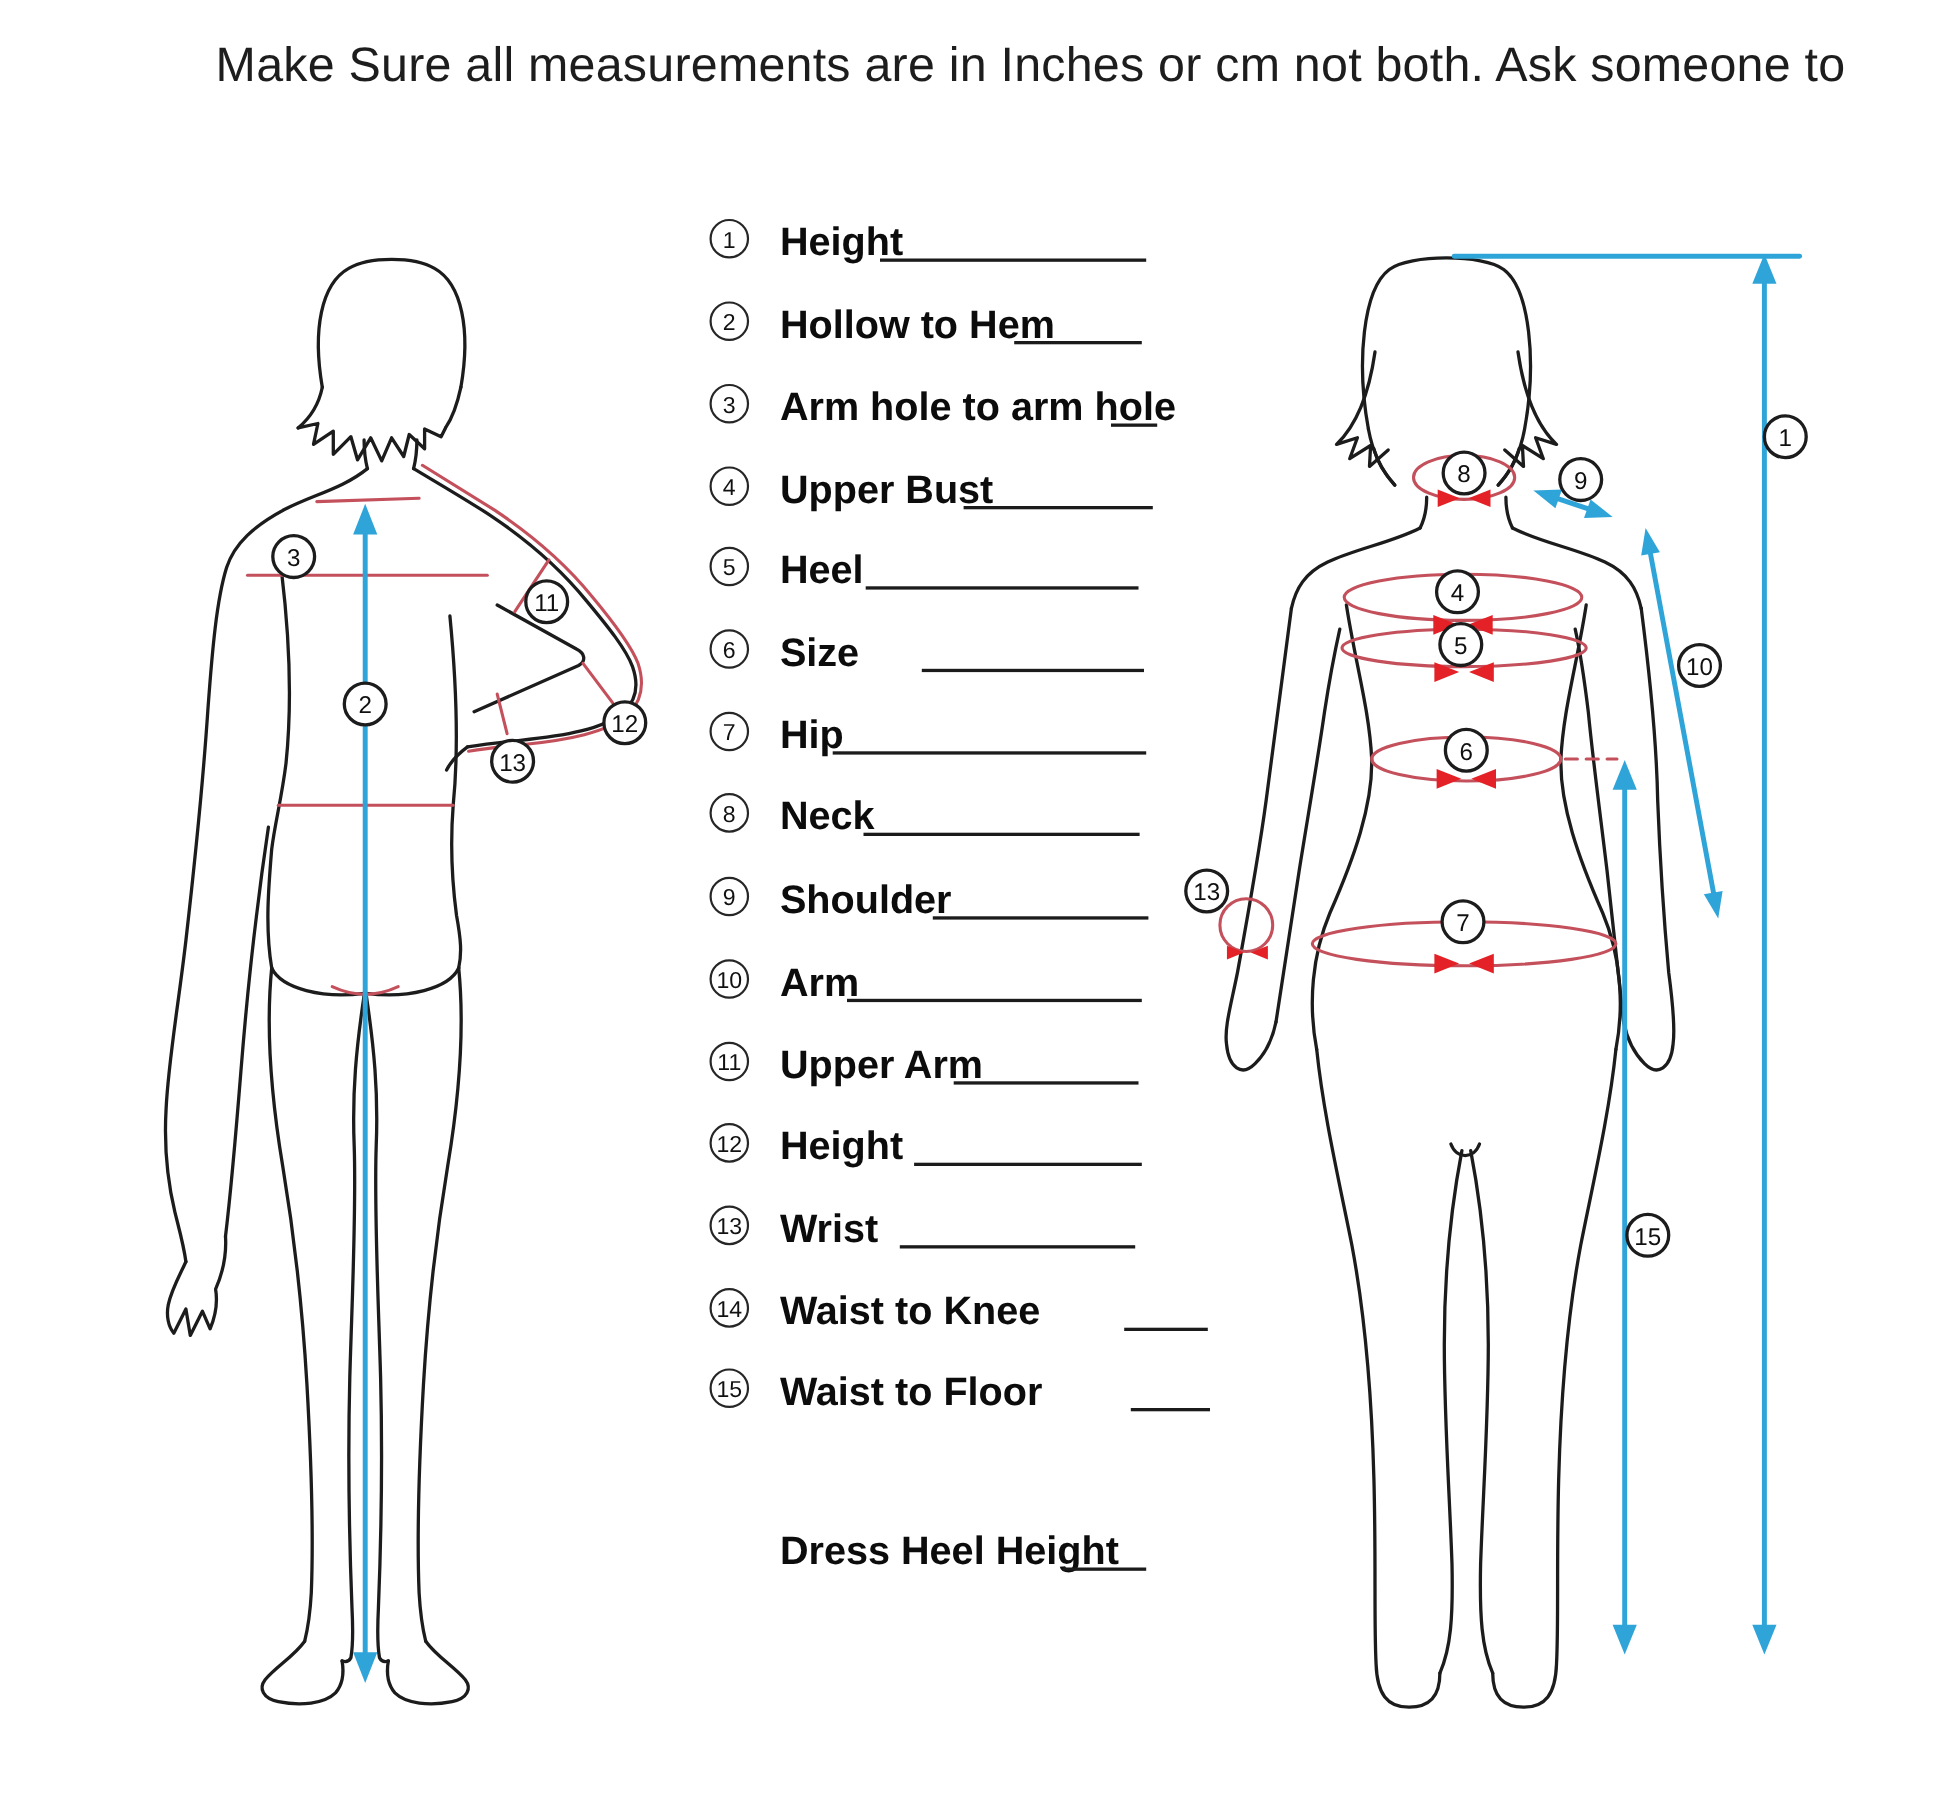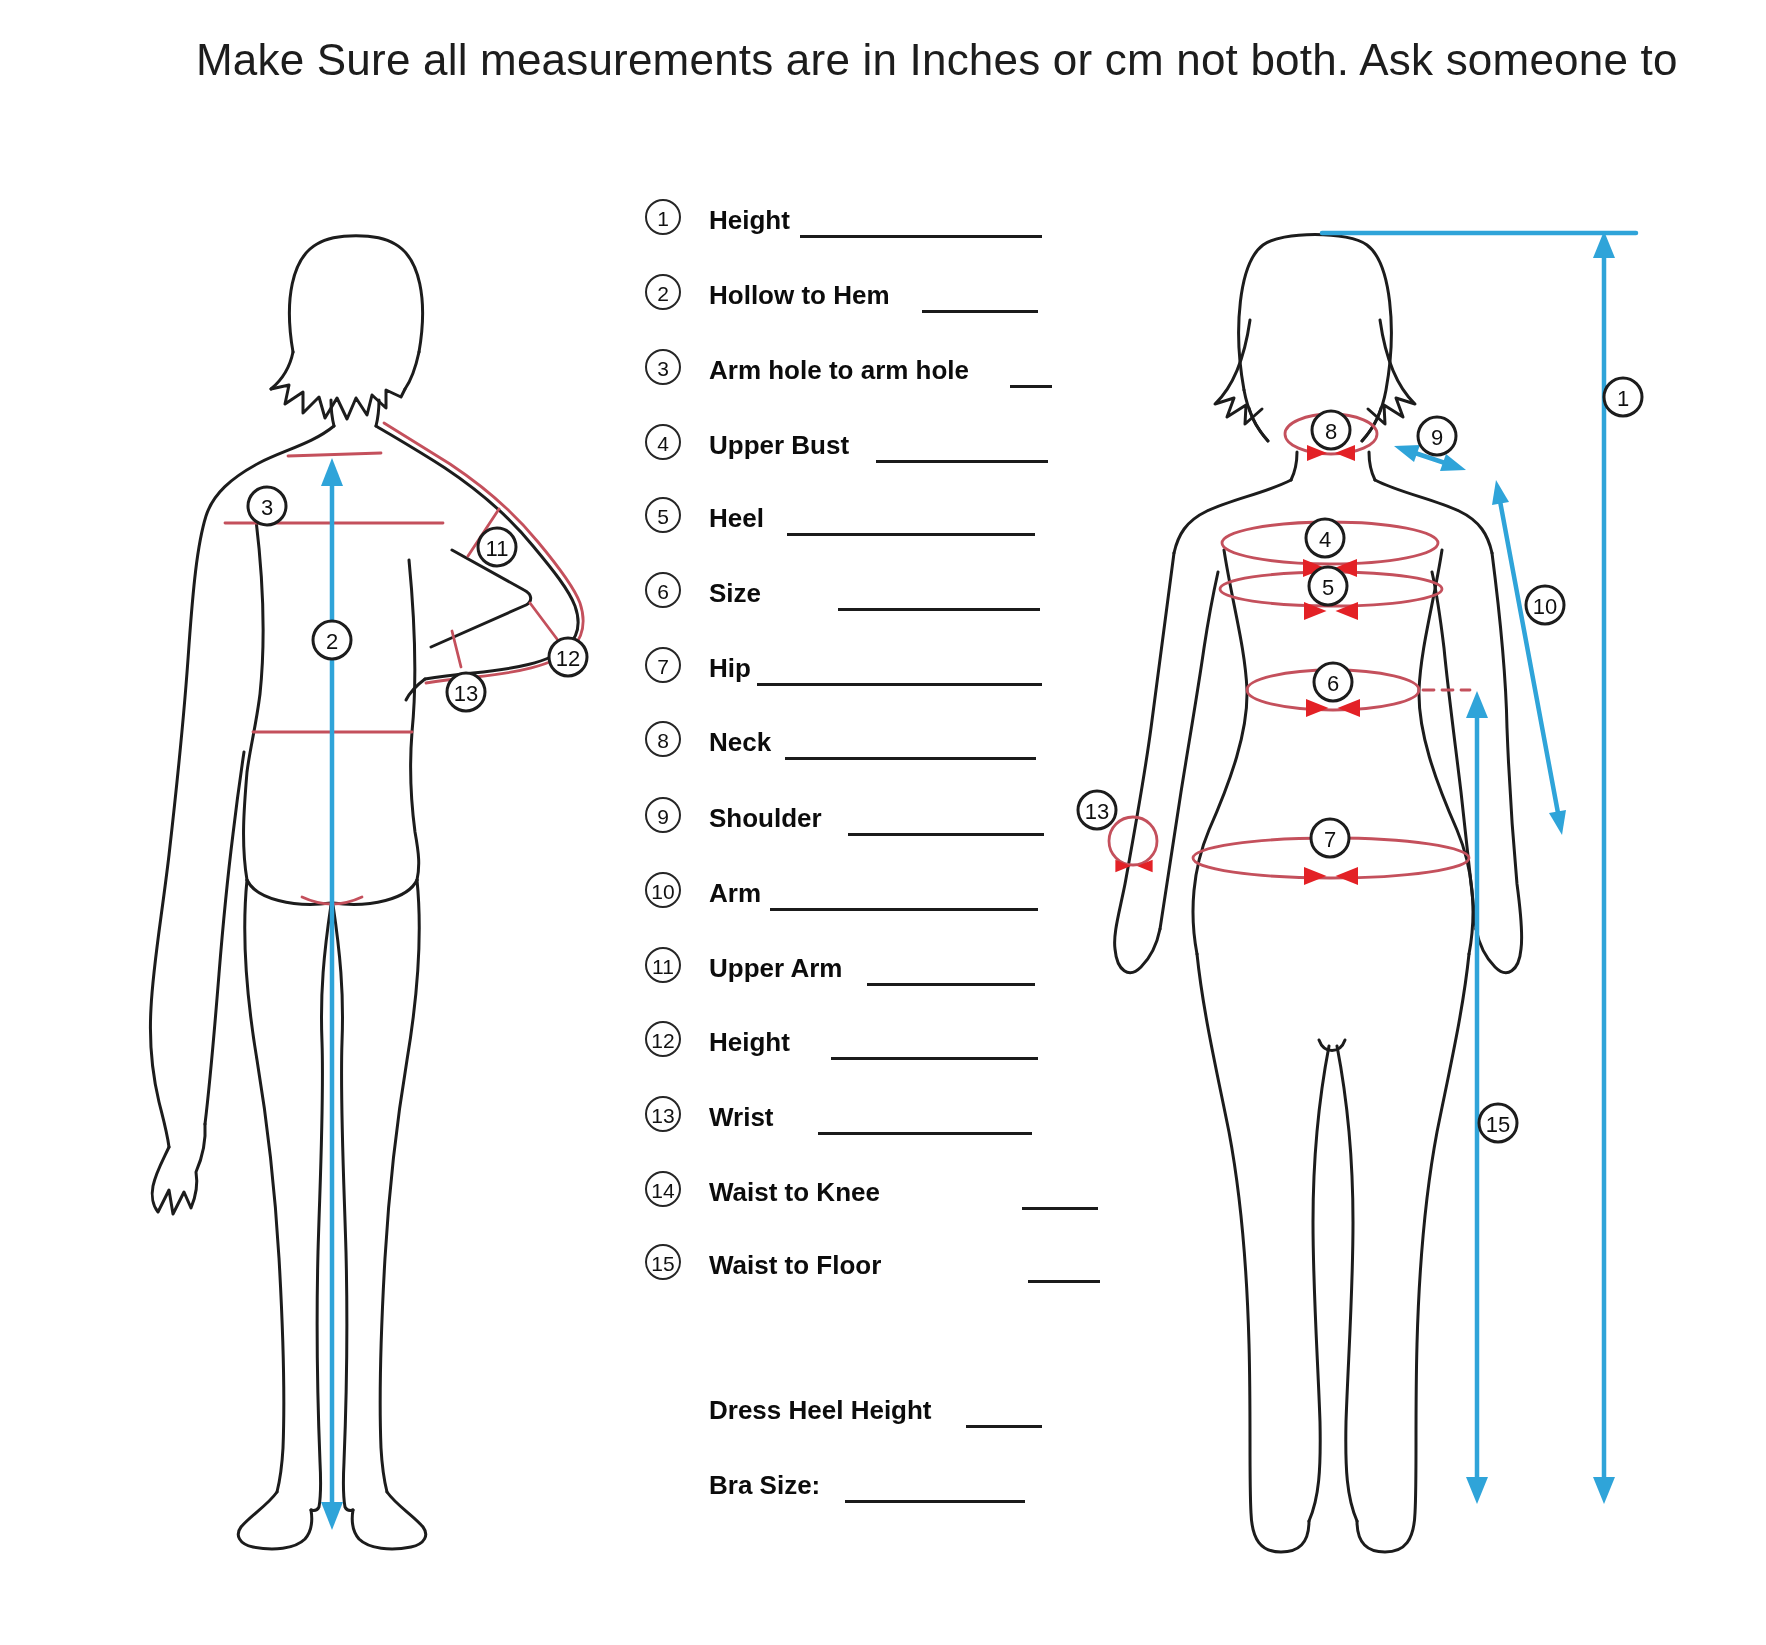--- a/index.html
+++ b/index.html
@@ -17,21 +17,21 @@
     position:absolute;left:196px;top:36px;font-size:44px;line-height:47px;
     color:#1d1d1d;letter-spacing:.2px;white-space:nowrap;
   }
   #figures{position:absolute;left:0;top:0;width:1766px;height:1645px;}
   #rows{position:absolute;left:0;top:0;width:1766px;height:1645px;}
   .row{position:absolute;left:0;width:1766px;height:46px;}
   .num{
     position:absolute;left:645px;top:1px;width:36px;height:36px;border:2.5px solid #262626;
     border-radius:50%;font-size:21px;line-height:36px;text-align:center;color:#111;box-sizing:border-box;
   }
-  .lbl{position:absolute;left:709px;top:0;font-weight:700;font-size:26px;line-height:44px;color:#0c0c0c;white-space:nowrap;}
+  .lbl{position:absolute;left:709px;top:0;font-weight:700;font-size:36px;line-height:44px;color:#0c0c0c;white-space:nowrap;}
   .blank{position:absolute;top:37px;height:0;border-bottom:3px solid #1b1b1b;}
   .ink-line{stroke:var(--ink);stroke-width:3;fill:none;stroke-linecap:round;stroke-linejoin:round;}
   .red-line{stroke:var(--red-line);stroke-width:2.8;fill:none;stroke-linecap:round;}
   .red-fill{fill:var(--red-arrow);stroke:none;}
   .blue-line{stroke:var(--blue);stroke-width:4.5;fill:none;stroke-linecap:round;}
   .blue-fill{fill:var(--blue);stroke:none;}
   .badge-circle{fill:#fff;stroke:var(--ink);stroke-width:3;}
   .badge-num{font:400 22px "Liberation Sans",sans-serif;text-anchor:middle;dominant-baseline:central;fill:#101010;}
 </style>
 </head>
@@ -276,19 +276,15 @@
       </div>
       <div class="row" style="top: 1243px;">
         <div class="num">15</div>
         <div class="lbl">Waist to Floor</div>
         <div class="blank" style="left: 1028px; width: 72px;"></div>
       </div>
       <div class="row" style="top: 1388px;">
         <div class="lbl">Dress Heel Height</div>
         <div class="blank" style="left: 966px; width: 76px;"></div>
       </div>
-      <div class="row" style="top: 1463px;">
-        <div class="lbl">Bra Size:</div>
-        <div class="blank" style="left: 845px; width: 180px;"></div>
-      </div>
     </div>
 
 </div>
 
 </body></html>

